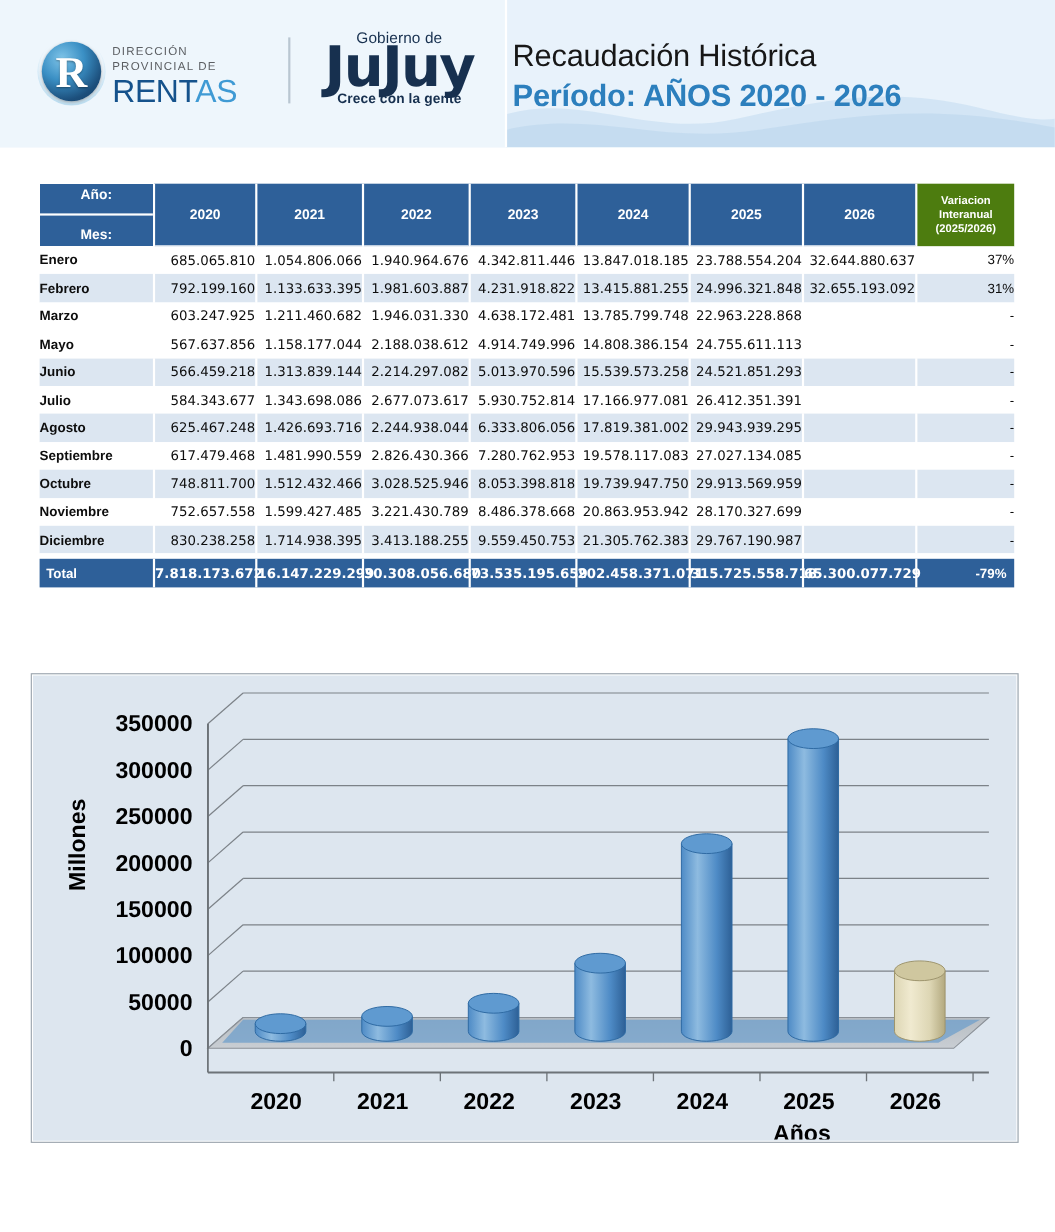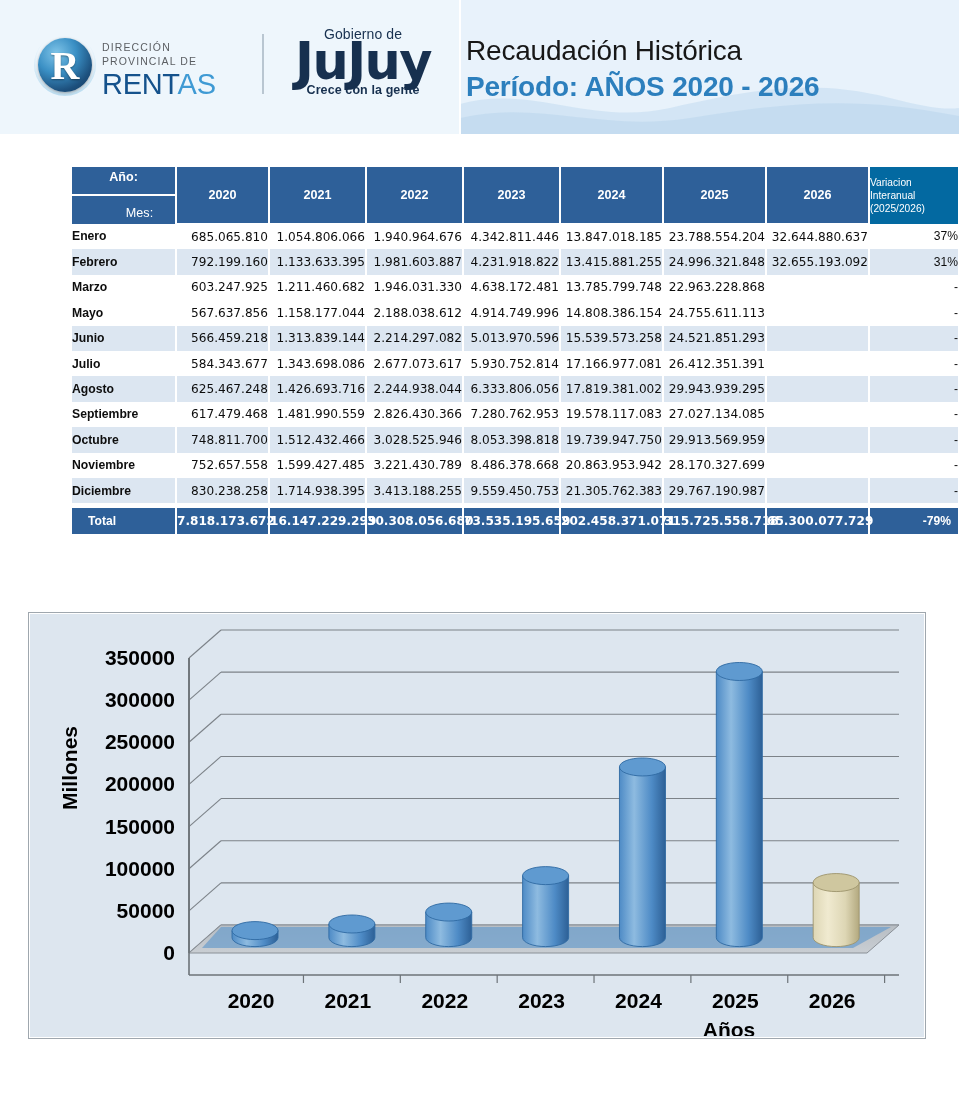--- a/index.html
+++ b/index.html
@@ -38,54 +38,54 @@
   .jj-top{font-size:14px;font-weight:normal;line-height:16px;letter-spacing:.1px;}
   .jj-main{font-size:51px;font-weight:bold;line-height:40px;letter-spacing:-1.6px;
            font-family:"DejaVu Sans",sans-serif;}
   .jj-bot{font-size:12.5px;font-weight:bold;line-height:16px;letter-spacing:.1px;}
 
   .banner-title{position:absolute;left:466px;top:33px;width:470px;}
   .banner-title .t1{font-size:28px;color:#171717;line-height:36px;font-weight:normal;letter-spacing:-0.2px;}
   .banner-title .t2{font-size:28px;color:#2c7fbd;line-height:36px;font-weight:bold;letter-spacing:-0.2px;}
 
   
-  .tbl-wrap{position:absolute;left:36px;top:167px;width:886px;margin-left:36px;}
+  .tbl-wrap{position:absolute;left:36px;top:167px;width:886px;}
   table.main{border-collapse:collapse;width:886px;table-layout:fixed;
              font-size:11.6px;color:#121212;}
   table.main td,table.main th{padding:0;margin:0;}
 
   th.hd{background:#2e6099;color:#ffffff;font-size:12.6px;font-weight:bold;
         text-align:center;vertical-align:middle;height:56px;
         border-right:2px solid #ffffff;border-bottom:1px solid #ffffff;}
   th.hd-corner{background:#2e6099;padding:0;position:relative;height:56px;
         border-right:2px solid #ffffff;}
   .corner-in{position:relative;width:100%;height:56px;}
   .corner-anio{position:absolute;left:0;top:3px;width:100%;text-align:center;
         color:#fff;font-weight:bold;font-size:12.6px;}
-  .corner-mes{position:absolute;left:16px;bottom:3px;width:100%;text-align:center;
-        color:#fff;font-weight:normal;font-size:12.6px;}
+  .corner-mes{position:absolute;left:0;bottom:3px;width:100%;text-align:center;
+        color:#fff;font-weight:bold;font-size:12.6px;}
   .corner-slash{position:absolute;left:0;top:27px;width:100%;height:2px;background:#ffffff;}
-  th.hd-var{background:#0369a1;color:#ffffff;font-size:10.2px;font-weight:normal;
-        text-align:left;vertical-align:middle;line-height:13px;height:56px;}
+  th.hd-var{background:#4d7c0f;color:#ffffff;font-size:10.2px;font-weight:bold;
+        text-align:center;vertical-align:middle;line-height:13px;height:56px;}
 
   tr.drow td{height:25.4px;vertical-align:middle;border-right:2px solid #ffffff;}
   tr.drow td:last-child{border-right:none;}
   tr.odd td{background:#ffffff;}
   tr.even td{background:#dce6f1;}
   td.mes{font-weight:bold;font-size:12.2px;padding-left:6px;color:#0d0d0d;}
   td.num{text-align:right;padding-right:7px;font-size:12.1px;color:#0d0d0d;
          font-family:"DejaVu Sans",sans-serif;}
   td.var{text-align:right;padding-right:7px;font-size:12.1px;color:#0d0d0d;}
 
   tr.spacer td{height:5px;background:#ffffff;border:none;}
 
   tr.total td{background:#2e6099;color:#ffffff;font-weight:bold;height:26px;
               vertical-align:middle;border-right:2px solid #ffffff;font-size:12.1px;}
   tr.total td:last-child{border-right:none;}
-  tr.total td.mes{padding-left:16px;}
+  tr.total td.mes{padding-left:6px;}
   tr.total td.num,tr.total td.var{text-align:right;padding-right:7px;}
 
   
   .chart-panel{position:absolute;left:28px;top:612px;width:896px;height:425px;
      background:#dde6ef;border:1px solid #9fa7ae;box-shadow:0 0 0 1px #ffffff inset;}
   .chart-svg{display:block;width:896px;height:423px;}
 </style>
 </head>
 <body>
 

